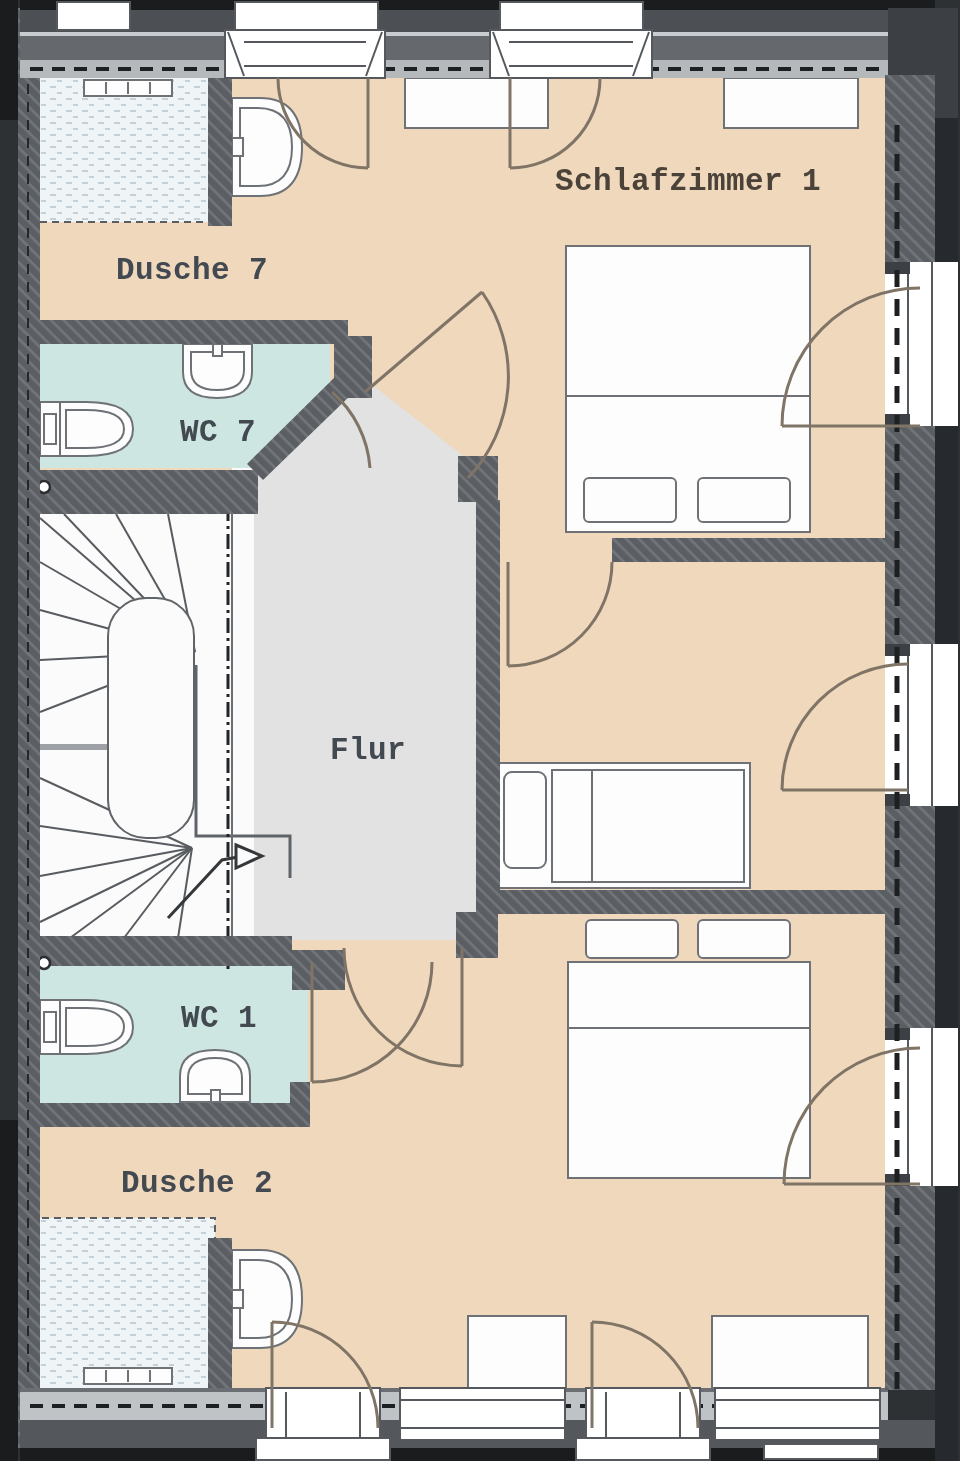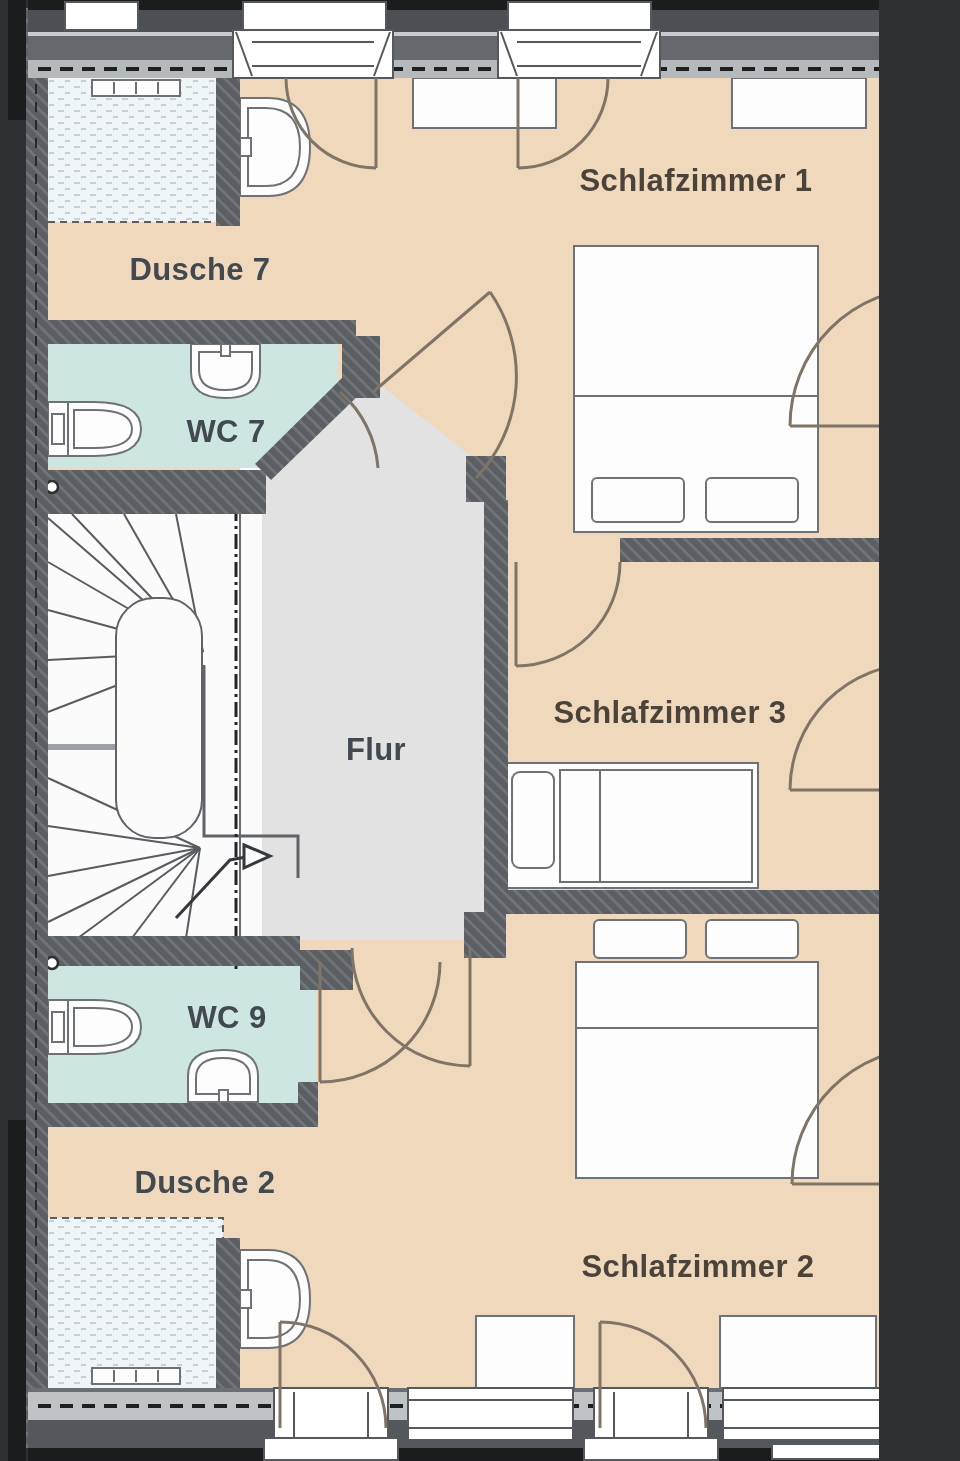--- a/index.html
+++ b/index.html
@@ -1,17 +1,17 @@
 <!DOCTYPE html>
 <html style="--wall: #5b5f64; --wall-hatch: #72767b; --wall-dark: #3c4044; --outer-black: #1a1c1e; --outer-gray: #4c5055; --band-mid: #65696e; --band-light: #b6b9bc; --floor-bedroom: #f0d8bc; --floor-bath: #cde6e1; --floor-hall: #e1e2e1; --floor-stair: #fbfbfb; --floor-shower: #eff4f7; --shower-speckle: #b9c8d1; --fixture-stroke: #6e7277; --door-arc: #7f7466; --party-line: #1d1f21; --label-warm: #4b433a; --label-cool: #424950;"><head>
 <meta charset="utf-8">
 <style>
   html,body{margin:0;padding:0;background:#2e3134;}
-  #plan{position:relative;width:871px;height:1461px;overflow:hidden;
-        font-family:Liberation Sans, sans-serif;margin-left:8px;}
+  #plan{position:relative;width:960px;height:1461px;overflow:hidden;
+        font-family:Liberation Mono, monospace;}
   #plan svg{position:absolute;left:0;top:0;}
   .room-label{position:absolute;transform:translate(-50%,-50%);
       font-size:31px;font-weight:600;letter-spacing:.4px;white-space:nowrap;}
   .warm{color:var(--label-warm,#4b433a);}
   .cool{color:var(--label-cool,#424950);}
   .fx{fill:#fdfdfd;stroke:var(--fixture-stroke,#6e7277);stroke-width:2;}
   .fxl{fill:none;stroke:var(--fixture-stroke,#6e7277);stroke-width:2;}
   .arc{fill:none;stroke:var(--door-arc,#7f7466);stroke-width:3;}
   .tread{stroke:#585c61;stroke-width:2;fill:none;}
   .winframe{fill:#ffffff;stroke:#55595e;stroke-width:2;}
@@ -308,17 +308,15 @@
       <path class="arc" d="M 592 1322 A 106 106 0 0 1 698 1428"></path>
           <line class="arc" x1="592" y1="1322" x2="592" y2="1428"></line>
     </g>
   </g>
 </svg>
 
 <div class="room-label warm" style="left:688px;top:181px">Schlafzimmer 1</div>
 <div class="room-label cool" style="left:192px;top:270px">Dusche 7</div>
 <div class="room-label cool" style="left:218px;top:432px">WC 7</div>
 <div class="room-label cool" style="left:368px;top:750px">Flur</div>
-<div class="room-label warm" style="left:662px;top:713px">Schlafzimmer 3</div>
-<div class="room-label cool" style="left:219px;top:1018px">WC 9</div>
+<div class="room-label cool" style="left:219px;top:1018px">WC 1</div>
 <div class="room-label cool" style="left:197px;top:1183px">Dusche 2</div>
-<div class="room-label warm" style="left:690px;top:1267px">Schlafzimmer 2</div>
 </div>
 
 </body></html>

